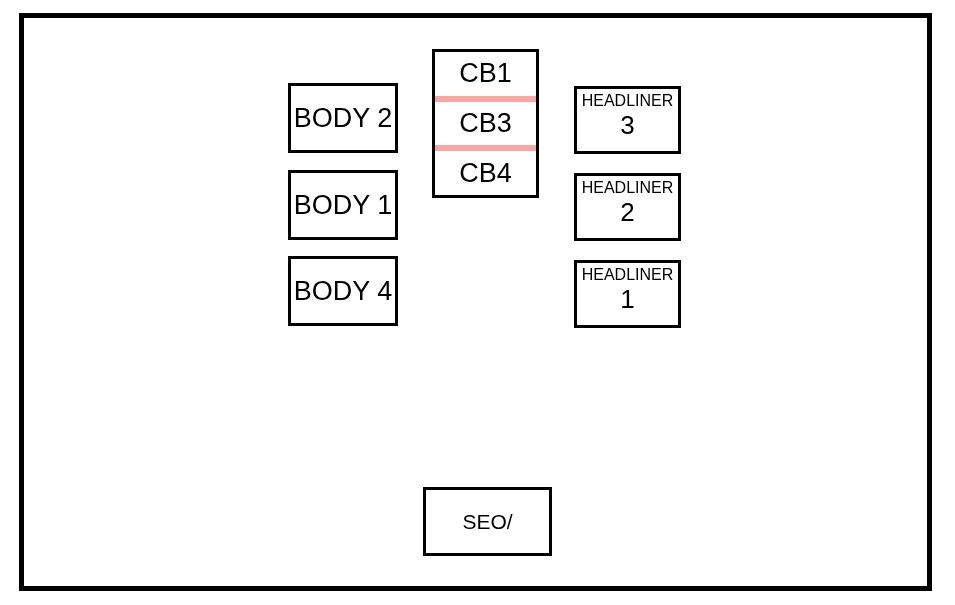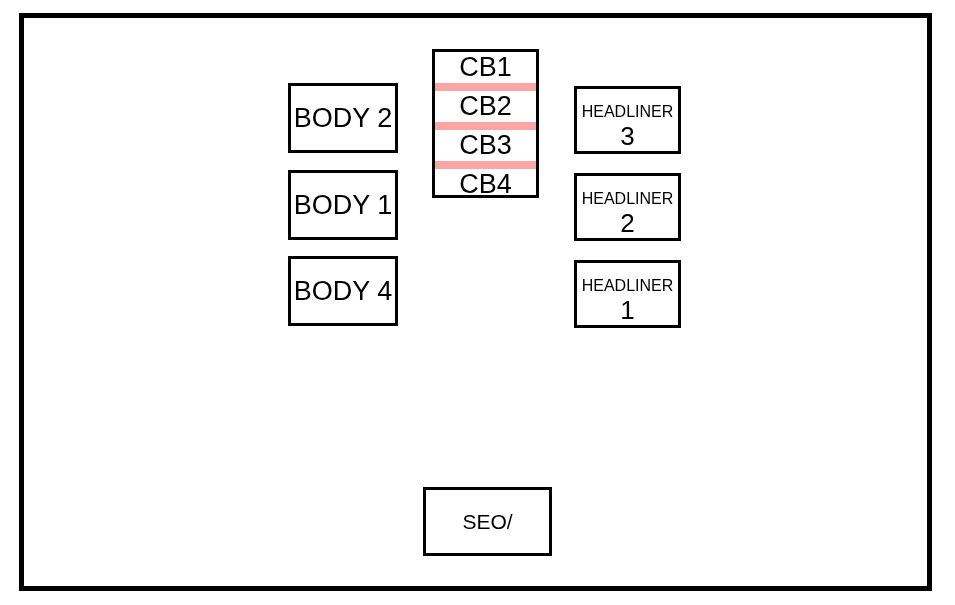--- a/index.html
+++ b/index.html
@@ -62,33 +62,33 @@
     display: flex;
     flex-direction: column;
   }
   .cb-row {
     flex: 1;
     display: flex;
     align-items: center;
     justify-content: center;
     font-size: 27px;
     color: #000000;
-    border-bottom: 8px solid #fca5a5;
+    border-bottom: 6px solid #fca5a5;
     white-space: nowrap;
   }
   .cb-row:last-child { border-bottom: none; border-radius: 6px; }
 
   
   .headliner-box {
     left: 550px;
     width: 107px;
     height: 68px;
     flex-direction: column;
     justify-content: flex-start;
-    padding-top: 14px;
+    padding-top: 3px;
   }
   #headliner3 { top: 68px; }
   #headliner2 { top: 155px; }
   #headliner1 { top: 242px; }
   .headliner-title {
     font-size: 16px;
     line-height: 18px;
     white-space: nowrap;
   }
   .headliner-number {
@@ -122,23 +122,20 @@
     </div>
     <div class="box body-box" id="body3">
       <span>BODY 4</span>
     </div>
 
     <div class="cb-stack">
       <div class="cb-row">
         <span>CB1</span>
       </div>
       <div class="cb-row">
-        <span>CB2</span>
-      </div>
-      <div class="cb-row">
         <span>CB3</span>
       </div>
       <div class="cb-row">
         <span>CB4</span>
       </div>
     </div>
 
     <div class="box headliner-box" id="headliner3">
       <span class="headliner-title">HEADLINER</span>
       <span class="headliner-number">3</span>

